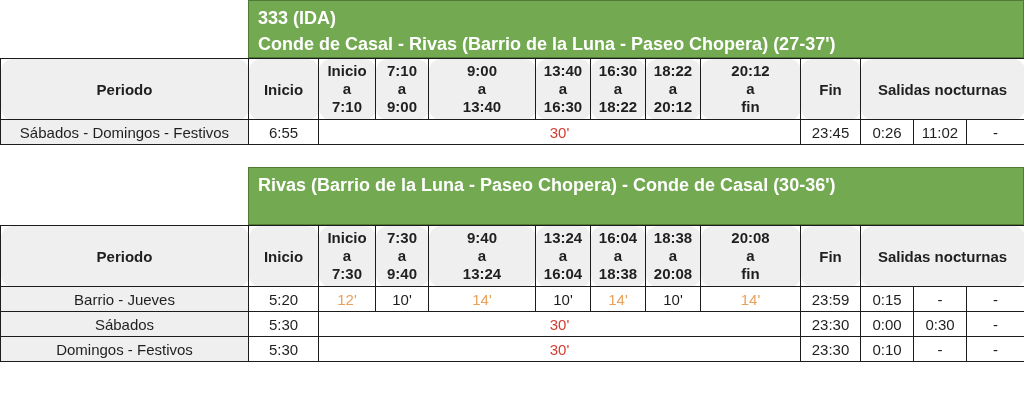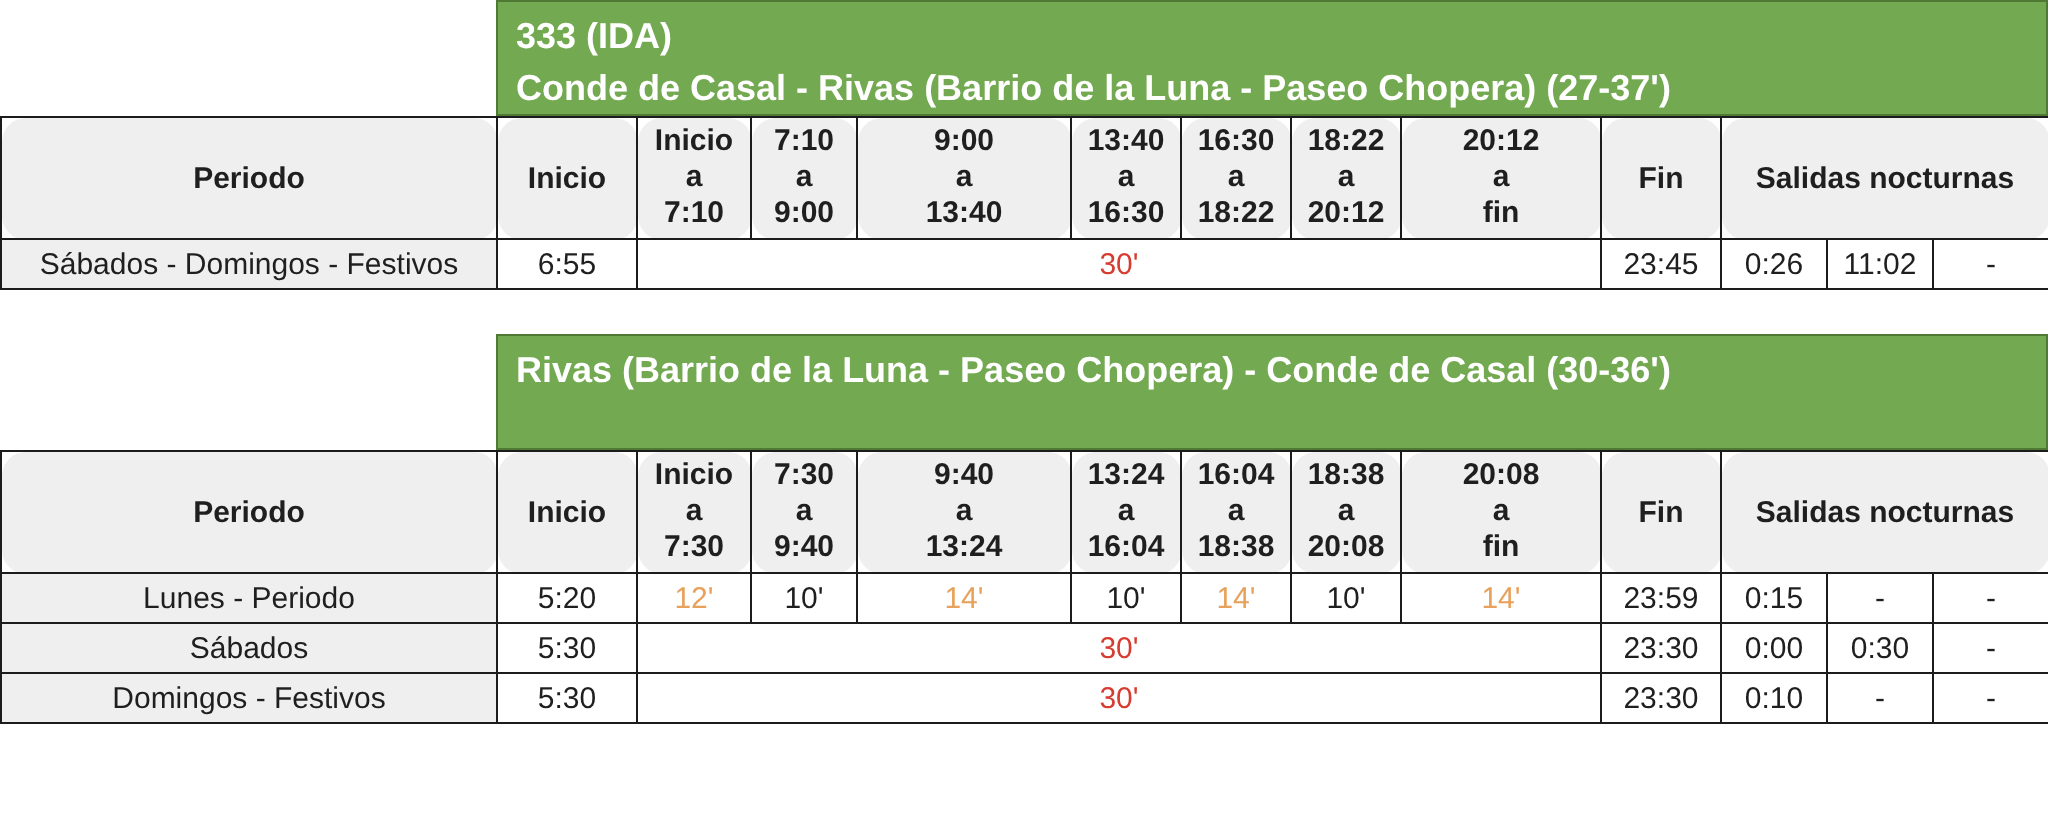--- a/index.html
+++ b/index.html
@@ -173,21 +173,21 @@
       <th class="pre">18:38
 a
 20:08</th>
       <th class="pre">20:08
 a
 fin</th>
       <th>Fin</th>
       <th colspan="3">Salidas nocturnas</th>
     </tr>
     <tr class="data-row">
-      <td class="label-cell">Lunes - Periodo</td>
+      <td class="label-cell">Barrio - Jueves</td>
       <td>5:20</td>
       <td class="c-orange">12'</td>
       <td>10'</td>
       <td class="c-orange">14'</td>
       <td>10'</td>
       <td class="c-orange">14'</td>
       <td>10'</td>
       <td class="c-orange">14'</td>
       <td>23:59</td>
       <td>0:15</td>

